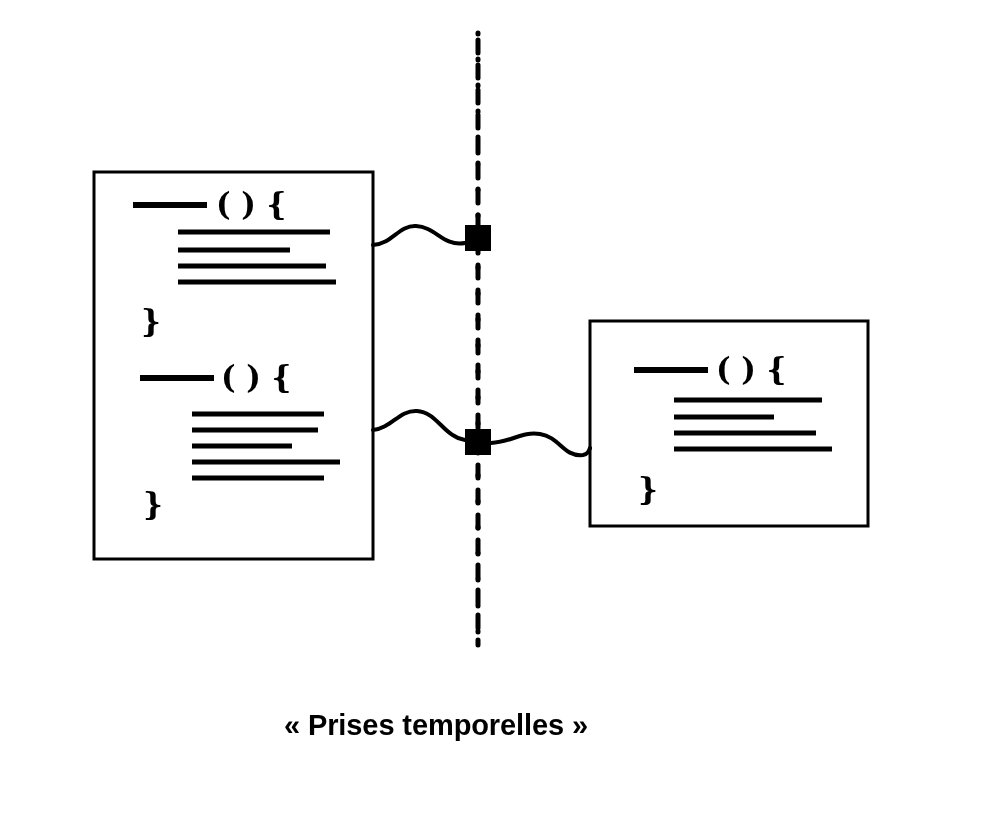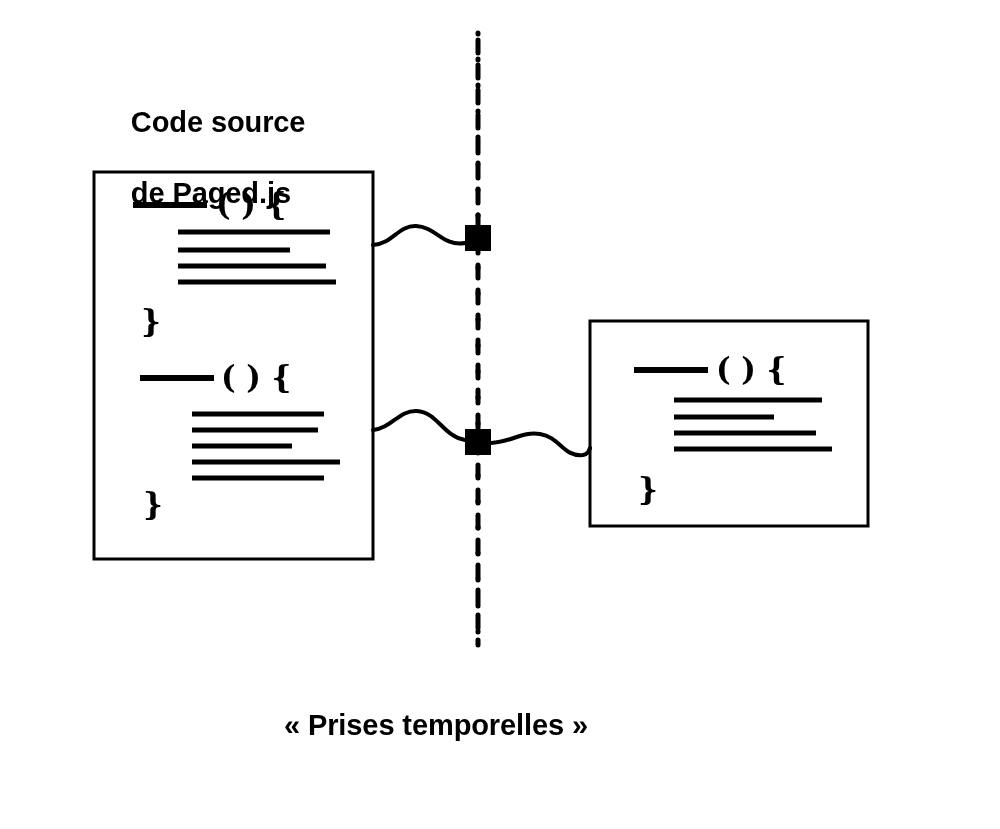--- a/index.html
+++ b/index.html
@@ -113,21 +113,17 @@
 
   <div class="label-text code-brace" style="left:216px; top:186px; font-size:31px;">( ) {</div>
   <div class="label-text code-brace" style="left:141px; top:303px; font-size:31px;">}</div>
 
   <div class="label-text code-brace" style="left:221px; top:359px; font-size:31px;">( ) {</div>
   <div class="label-text code-brace" style="left:143px; top:486px; font-size:31px;">}</div>
 
   <div class="label-text code-brace" style="left:716px; top:351px; font-size:31px;">( ) {</div>
   <div class="label-text code-brace" style="left:638px; top:471px; font-size:31px;">}</div>
 
-  <div class="label-text" id="source-title">
-    <span>Code source</span><br>
-    <span>de Paged.js</span>
-  </div>
 
 
   <div class="label-text" id="timing-caption">« Prises temporelles »</div>
 
 </div>
 
 </body></html>

